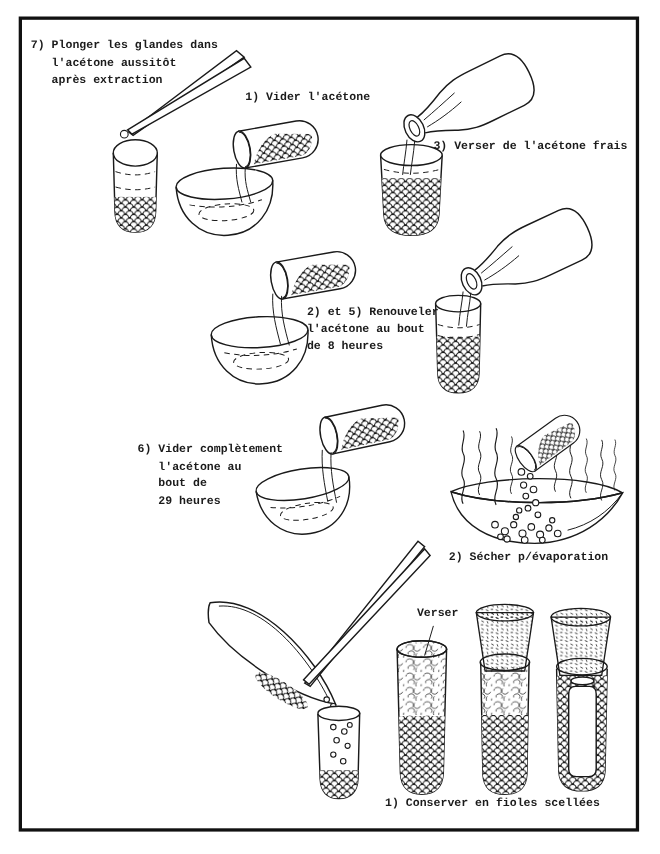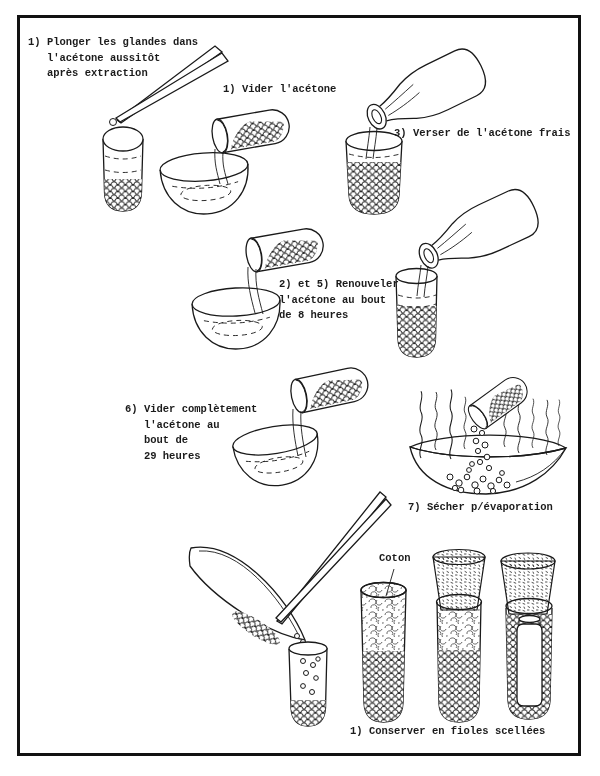--- a/index.html
+++ b/index.html
@@ -279,27 +279,27 @@
       </g>
       <g>
         <path class="ck" d="M501,561 L509,614 L547,614 L555,561 Z"></path>
         <ellipse class="ck" cx="528" cy="561" rx="27" ry="8"></ellipse>
       </g>
       <ellipse class="s" cx="529" cy="606" rx="23" ry="7.5"></ellipse>
     </g>
   </g>
 </svg>
 
-<div class="lbl" style="left:28px;top:35px">1) Plonger les glandes dans
+<div class="lbl" style="left:28px;top:35px">7) Plonger les glandes dans
    l'acétone aussitôt
    après extraction</div>
 <div class="lbl" style="left:223px;top:82px">1) Vider l'acétone</div>
 <div class="lbl" style="left:394px;top:126px">3) Verser de l'acétone frais</div>
 <div class="lbl" style="left:279px;top:277px">2) et 5) Renouveler
 l'acétone au bout
 de 8 heures</div>
 <div class="lbl" style="left:125px;top:402px">6) Vider complètement
    l'acétone au
    bout de
    29 heures</div>
-<div class="lbl" style="left:408px;top:500px">7) Sécher p/évaporation</div>
-<div class="lbl" style="left:379px;top:551px">Coton</div>
+<div class="lbl" style="left:408px;top:500px">2) Sécher p/évaporation</div>
+<div class="lbl" style="left:379px;top:551px">Verser</div>
 <div class="lbl" style="left:350px;top:724px">1) Conserver en fioles scellées</div>
 
 </body></html>

